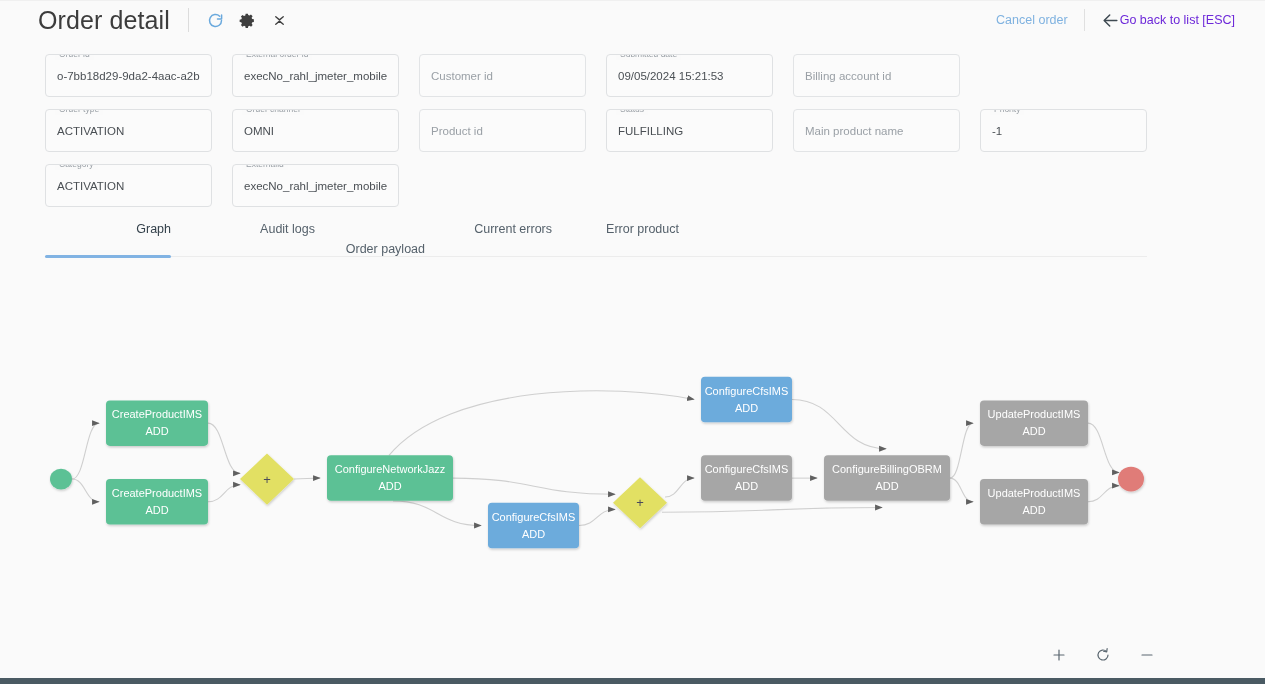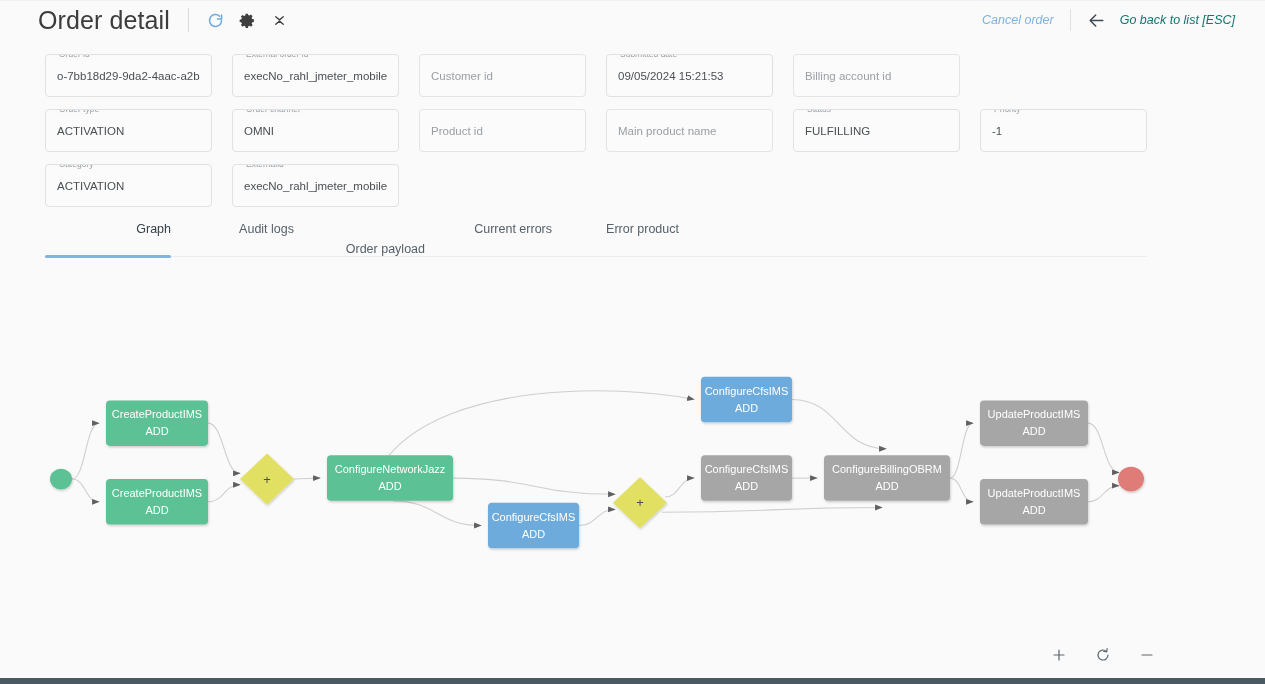--- a/index.html
+++ b/index.html
@@ -19,25 +19,25 @@
   .page-title {
     font-size: 25px; font-weight: 400; color: #3c3c3c; letter-spacing: .1px;
     line-height: 1;
   }
   .title-div {
     width: 1px; height: 24px; background: #dcdcdc; margin: 0 14px 0 18px;
   }
   .hicon { display: inline-flex; align-items: center; justify-content: center;
            width: 26px; height: 26px; cursor: pointer; }
   .hicon + .hicon { margin-left: 6px; }
-  .header-right { margin-left: auto; display: flex; align-items: center; font-style: italic; }
+  .header-right { margin-left: auto; display: flex; align-items: center; }
   .cancel-order { font-size: 12.5px; color: #7fb2e0; cursor: pointer; }
   .hdr-div { width: 1px; height: 22px; background: #e0e0e0; margin: 0 16px; }
   .back-wrap { display: flex; align-items: center; cursor: pointer; }
-  .back-label { font-size: 12.5px; color: #0f766e; margin-left: 14px; }
+  .back-label { font-size: 12.5px; color: #6d28d9; }
 
   
   .fields { position: absolute; top: 54px; left: 45px; width: 1175px; }
   .frow { display: flex; gap: 20px; margin-bottom: 12px; }
   .field {
     position: relative; width: 167px; height: 43px;
     border: 1px solid #e2e4e6; border-radius: 4px; background: #fbfbfb;
     display: flex; align-items: center; padding: 0 11px;
     overflow: hidden;
   }
@@ -174,47 +174,47 @@
           <span class="flabel">Order type</span>
           <span class="fval">ACTIVATION</span>
         </div>
         <div class="field filled">
           <span class="flabel">Order channel</span>
           <span class="fval">OMNI</span>
         </div>
         <div class="field">
           <span class="fph">Product id</span>
         </div>
+        <div class="field filled">
+          <span class="flabel">Status</span>
+          <span class="fval">FULFILLING</span>
+        </div>
         <div class="field">
           <span class="fph">Main product name</span>
         </div>
         <div class="field filled">
-          <span class="flabel">Status</span>
-          <span class="fval">FULFILLING</span>
-        </div>
-        <div class="field filled">
           <span class="flabel">Priority</span>
           <span class="fval">-1</span>
         </div>
       </div>
       <div class="frow">
         <div class="field filled">
           <span class="flabel">Category</span>
           <span class="fval">ACTIVATION</span>
         </div>
         <div class="field filled">
           <span class="flabel">Externalid</span>
           <span class="fval">execNo_rahl_jmeter_mobile_acl</span>
         </div>
       </div>
     </div>
 
   <div class="tabs" id="tabs-root">
       <div class="tab active" style="position: absolute; left: 0px; width: 126px;">Graph</div>
-      <div class="tab" style="position: absolute; left: 123px; width: 126px;">Audit logs</div>
+      <div class="tab" style="position: absolute; left: 144px; width: 126px;">Audit logs</div>
       <div class="tab" style="position: absolute; left: 254px; width: 126px; margin-top: 20px;">Order payload</div>
       <div class="tab" style="position: absolute; left: 381px; width: 126px;">Current errors</div>
       <div class="tab" style="position: absolute; left: 508px; width: 126px;">Error product</div>
     </div>
   <div class="tab-rule"></div>
   <div class="tab-underline"></div>
 
   <div class="graph-area">
     <svg class="graph" viewBox="0 0 1265 422" preserveAspectRatio="none">
       <defs>

